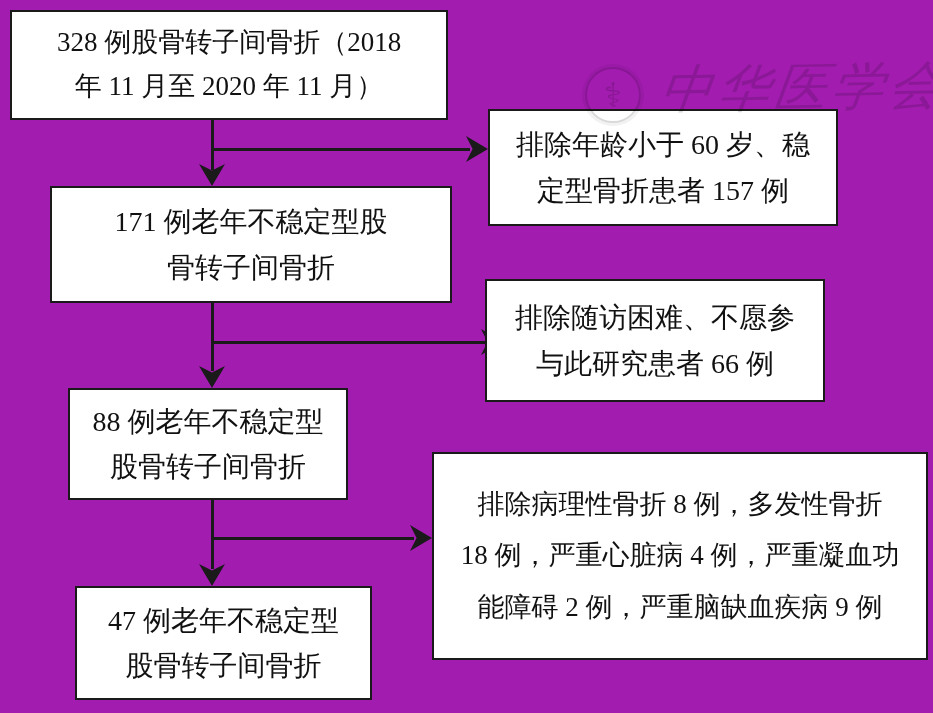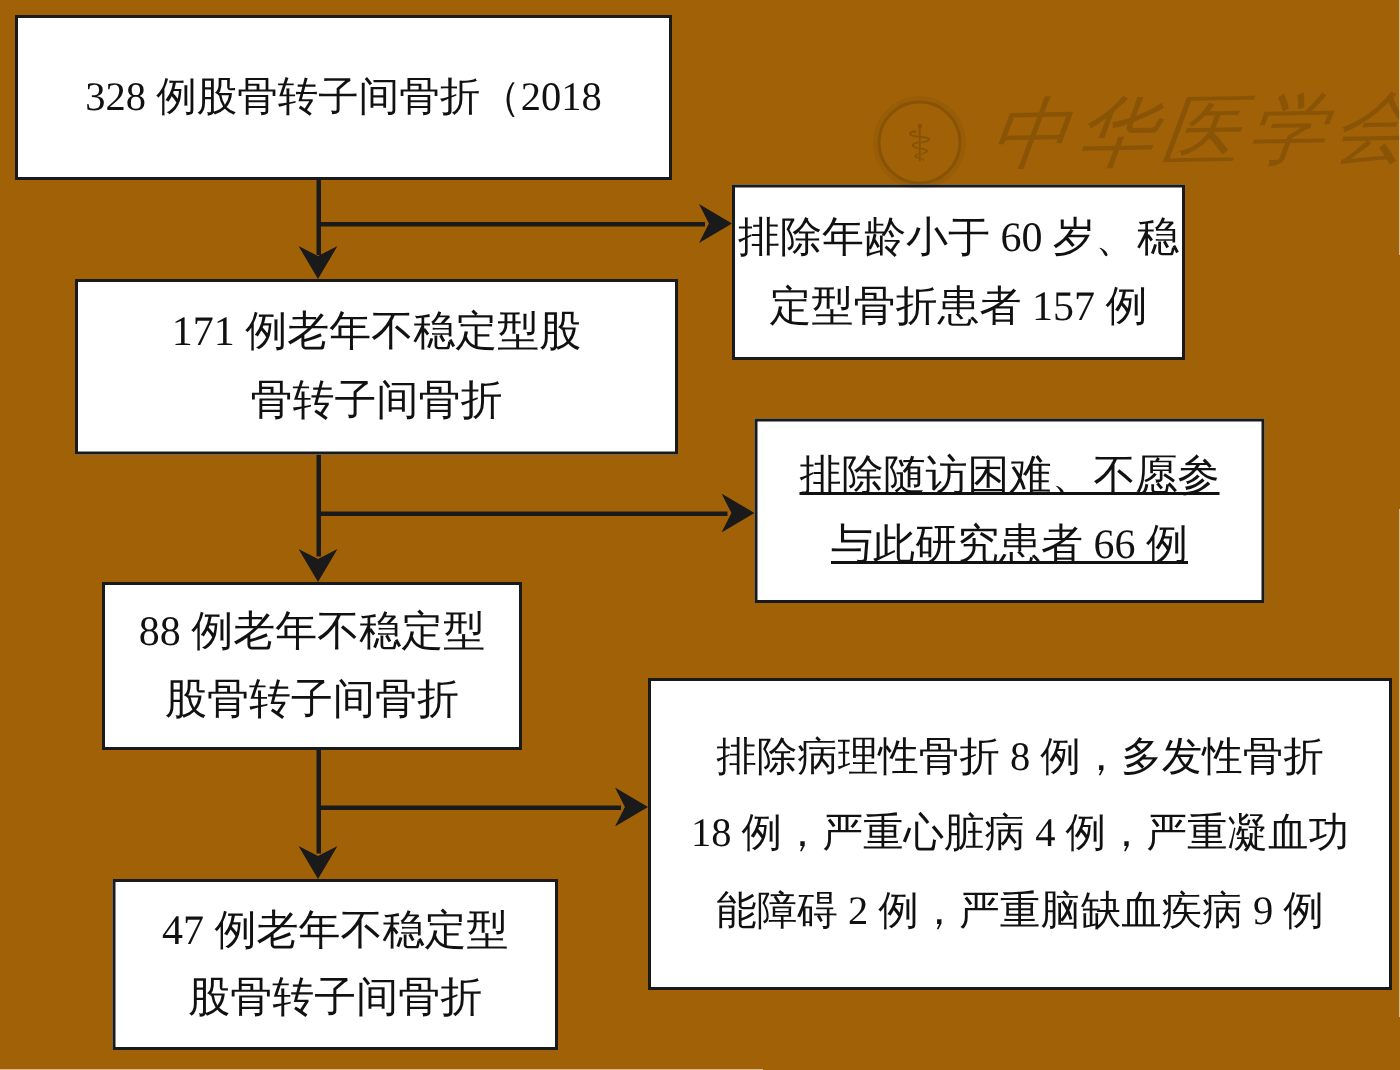--- a/index.html
+++ b/index.html
@@ -3,21 +3,21 @@
 <meta charset="utf-8">
 <style>
   * { margin: 0; padding: 0; box-sizing: border-box; }
   html, body { background: #ffffff; }
   body { font-family: "Liberation Serif", "DejaVu Serif", serif; }
 
   .canvas {
     position: relative;
     width: 933px;
     height: 713px;
-    background: #a16207;
+    background: #a21caf;
     overflow: hidden;
   }
 
   
   .fbox {
     position: absolute;
     border: 2.5px solid #1a1a1a;
     background: #ffffff;
     display: flex;
     flex-direction: column;
@@ -28,22 +28,22 @@
     font-size: 28px;
     line-height: 1.62;
     z-index: 1;
     white-space: nowrap;
   }
 
   #box1  { left: 10px;  top: 10px;  width: 438px; height: 110px; font-size: 27px; }
   #box2  { left: 50px;  top: 186px; width: 402px; height: 117px; }
   #box3  { left: 68px;  top: 388px; width: 280px; height: 112px; }
   #box4  { left: 75px;  top: 586px; width: 297px; height: 114px; }
-  #excl1 { left: 488px; top: 109px; width: 302px; height: 117px; margin-top: 14px; }
-  #excl2 { left: 503px; top: 279px; width: 340px; height: 123px; text-decoration: underline; }
+  #excl1 { left: 488px; top: 109px; width: 350px; height: 117px; }
+  #excl2 { left: 485px; top: 279px; width: 340px; height: 123px; }
   #excl3 { left: 432px; top: 452px; width: 496px; height: 208px; font-size: 27px; line-height: 1.9; }
 
   
   .vline, .hline { position: absolute; background: #1a1a1a; z-index: 0; }
   .vline { width: 3px; }
   .hline { height: 3px; }
 
   #vline1 { left: 211px; top: 120px; height: 50px; }
   #vline2 { left: 211px; top: 303px; height: 68px; }
   #vline3 { left: 211px; top: 500px; height: 69px; }
@@ -118,20 +118,21 @@
   <div class="hline" id="hline2"></div>
   <div class="ahead right" id="ahead-r2"></div>
 
   <div class="vline" id="vline3"></div>
   <div class="ahead down" id="ahead-d3"></div>
   <div class="hline" id="hline3"></div>
   <div class="ahead right" id="ahead-r3"></div>
 
   <div class="fbox" id="box1">
     <div>328 例股骨转子间骨折（2018</div>
+    <div>年 11 月至 2020 年 11 月）</div>
   </div>
 
   <div class="fbox" id="box2">
     <div>171 例老年不稳定型股</div>
     <div>骨转子间骨折</div>
   </div>
 
   <div class="fbox" id="box3">
     <div>88 例老年不稳定型</div>
     <div>股骨转子间骨折</div>

